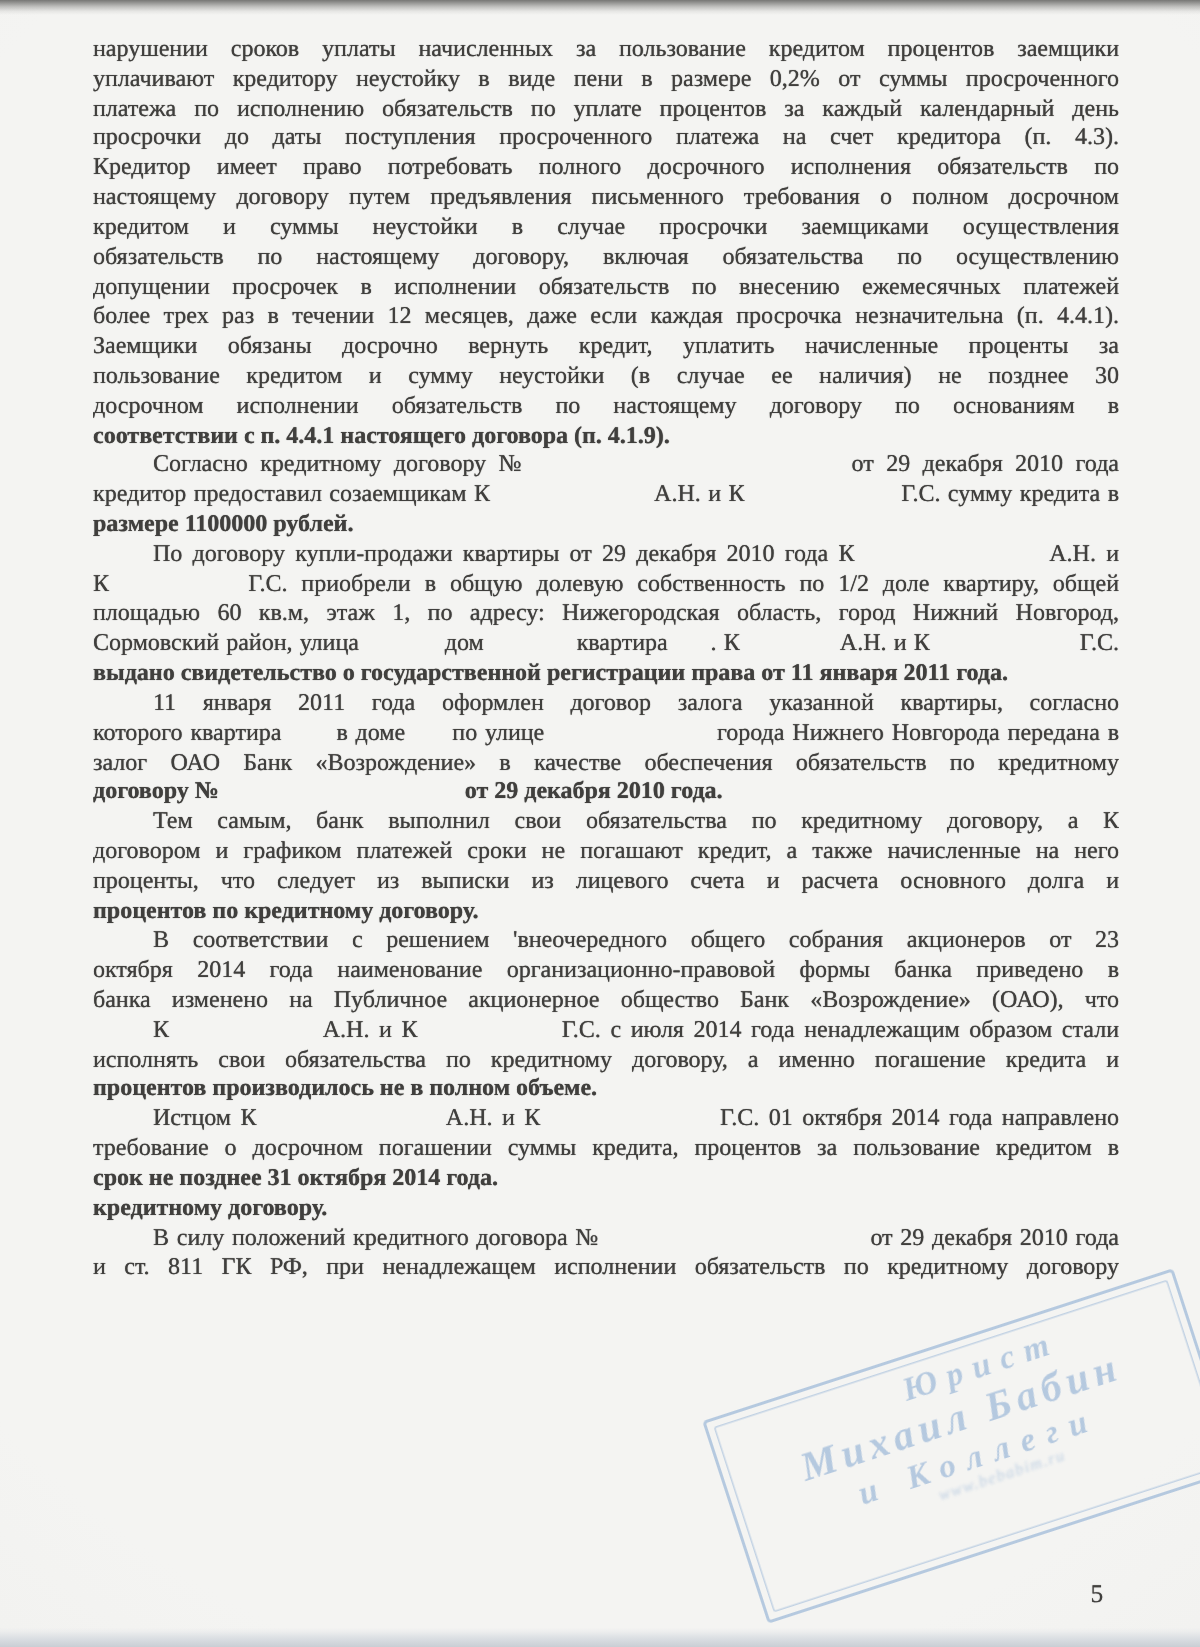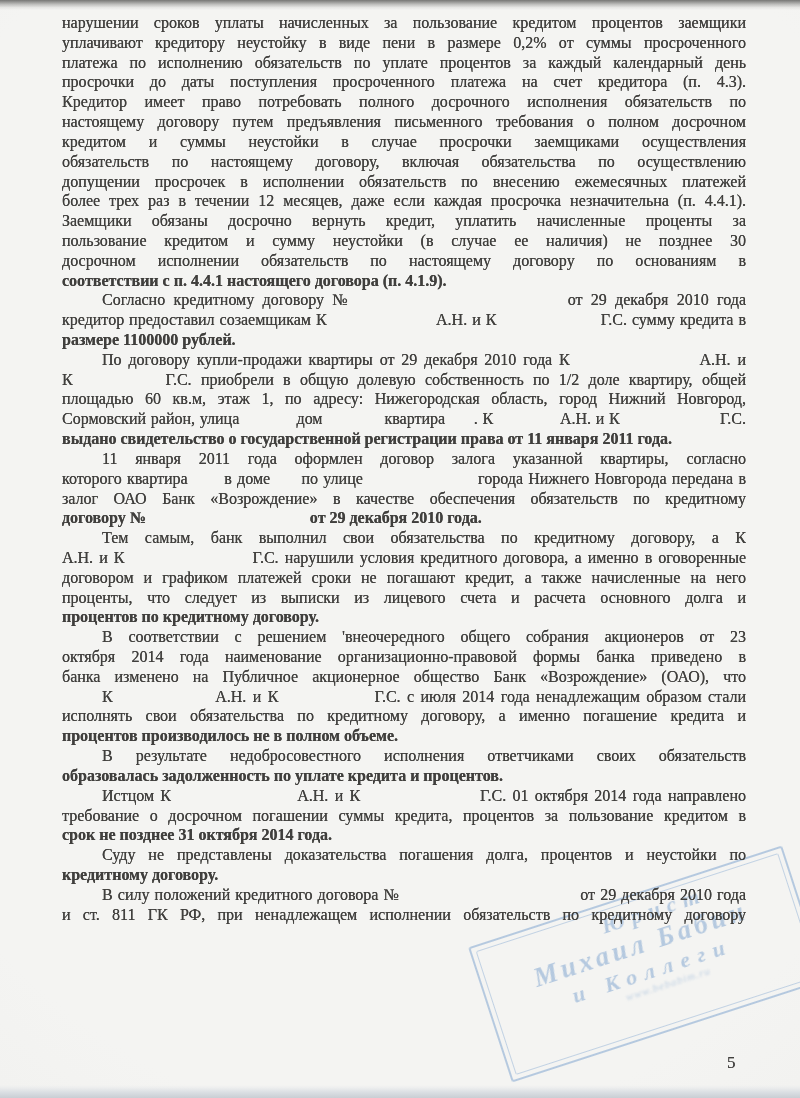--- a/index.html
+++ b/index.html
@@ -16,21 +16,21 @@
   }
   .scan-edge-top{
     position:absolute;left:0;top:0;width:800px;height:10px;z-index:3;
     background:linear-gradient(180deg, rgba(105,105,103,0.9) 0%, rgba(150,150,148,0.55) 45%, rgba(190,190,188,0.25) 75%, rgba(200,200,198,0) 100%);
   }
   .scan-edge-bottom{
     position:absolute;left:0;bottom:0;width:800px;height:13px;z-index:3;
     background:linear-gradient(0deg, #c9ced4 0%, #dbdfe3 45%, rgba(225,228,232,0.35) 80%, rgba(230,232,235,0) 100%);
   }
   .doc{
-    position:absolute;left:62px;top:13px;width:684px;z-index:2;
+    position:absolute;left:62px;top:23px;width:684px;z-index:2;
     color:var(--ink);
     font-size:16px;
     text-shadow:0 0 0.6px rgba(64,63,61,0.85), 0.2px 0.2px 0 rgba(64,63,61,0.3);
   }
   .para{margin:0;padding:0;}
   .line{
     height:19.82px;line-height:19.82px;overflow:hidden;
     text-align:justify;text-align-last:justify;
     white-space:pre-wrap;
   }
@@ -110,46 +110,40 @@
         <div class="line last">выдано свидетельство о государственной регистрации права от 11 января 2011 года.</div>
       </div>
       <div class="para">
         <div class="line first">11 января 2011 года оформлен договор залога указанной квартиры, согласно</div>
         <div class="line">которого квартира&nbsp;&nbsp;&nbsp;&nbsp;&nbsp;&nbsp;&nbsp;в доме&nbsp;&nbsp;&nbsp;&nbsp;&nbsp;&nbsp;по улице&nbsp;&nbsp;&nbsp;&nbsp;&nbsp;&nbsp;&nbsp;&nbsp;&nbsp;&nbsp;&nbsp;&nbsp;&nbsp;&nbsp;&nbsp;&nbsp;&nbsp;&nbsp;&nbsp;&nbsp;&nbsp;&nbsp;города Нижнего Новгорода передана в</div>
         <div class="line">залог ОАО Банк «Возрождение» в качестве обеспечения обязательств по кредитному</div>
         <div class="line last">договору №&nbsp;&nbsp;&nbsp;&nbsp;&nbsp;&nbsp;&nbsp;&nbsp;&nbsp;&nbsp;&nbsp;&nbsp;&nbsp;&nbsp;&nbsp;&nbsp;&nbsp;&nbsp;&nbsp;&nbsp;&nbsp;&nbsp;&nbsp;&nbsp;&nbsp;&nbsp;&nbsp;&nbsp;&nbsp;&nbsp;&nbsp;&nbsp;&nbsp;&nbsp;&nbsp;&nbsp;&nbsp;&nbsp;&nbsp;&nbsp;&nbsp;от 29 декабря 2010 года.</div>
       </div>
       <div class="para">
         <div class="line first">Тем самым, банк выполнил свои обязательства по кредитному договору, а К</div>
-        <div class="line">А.Н. и К&nbsp;&nbsp;&nbsp;&nbsp;&nbsp;&nbsp;&nbsp;&nbsp;&nbsp;&nbsp;&nbsp;&nbsp;&nbsp;&nbsp;&nbsp;&nbsp;&nbsp;&nbsp;&nbsp;&nbsp;&nbsp;Г.С. нарушили условия кредитного договора, а именно в оговоренные</div>
         <div class="line">договором и графиком платежей сроки не погашают кредит, а также начисленные на него</div>
         <div class="line">проценты, что следует из выписки из лицевого счета и расчета основного долга и</div>
         <div class="line last">процентов по кредитному договору.</div>
       </div>
       <div class="para">
         <div class="line first">В соответствии с решением 'внеочередного общего собрания акционеров от 23</div>
         <div class="line">октября 2014 года наименование организационно-правовой формы банка приведено в</div>
         <div class="line">банка изменено на Публичное акционерное общество Банк «Возрождение» (ОАО), что</div>
       </div>
       <div class="para">
         <div class="line first">К&nbsp;&nbsp;&nbsp;&nbsp;&nbsp;&nbsp;&nbsp;&nbsp;&nbsp;&nbsp;&nbsp;&nbsp;&nbsp;&nbsp;&nbsp;&nbsp;А.Н. и К&nbsp;&nbsp;&nbsp;&nbsp;&nbsp;&nbsp;&nbsp;&nbsp;&nbsp;&nbsp;&nbsp;&nbsp;&nbsp;&nbsp;&nbsp;Г.С. с июля 2014 года ненадлежащим образом стали</div>
         <div class="line">исполнять свои обязательства по кредитному договору, а именно погашение кредита и</div>
         <div class="line last">процентов производилось не в полном объеме.</div>
       </div>
       <div class="para">
-        <div class="line first">В результате недобросовестного исполнения ответчиками своих обязательств</div>
-        <div class="line last">образовалась задолженность по уплате кредита и процентов.</div>
-      </div>
-      <div class="para">
         <div class="line first">Истцом К&nbsp;&nbsp;&nbsp;&nbsp;&nbsp;&nbsp;&nbsp;&nbsp;&nbsp;&nbsp;&nbsp;&nbsp;&nbsp;&nbsp;&nbsp;&nbsp;&nbsp;&nbsp;&nbsp;&nbsp;А.Н. и К&nbsp;&nbsp;&nbsp;&nbsp;&nbsp;&nbsp;&nbsp;&nbsp;&nbsp;&nbsp;&nbsp;&nbsp;&nbsp;&nbsp;&nbsp;&nbsp;&nbsp;&nbsp;&nbsp;Г.С. 01 октября 2014 года направлено</div>
         <div class="line">требование о досрочном погашении суммы кредита, процентов за пользование кредитом в</div>
         <div class="line last">срок не позднее 31 октября 2014 года.</div>
       </div>
       <div class="para">
-        <div class="line first">Суду не представлены доказательства погашения долга, процентов и неустойки по</div>
         <div class="line last">кредитному договору.</div>
       </div>
       <div class="para">
         <div class="line first">В силу положений кредитного договора №&nbsp;&nbsp;&nbsp;&nbsp;&nbsp;&nbsp;&nbsp;&nbsp;&nbsp;&nbsp;&nbsp;&nbsp;&nbsp;&nbsp;&nbsp;&nbsp;&nbsp;&nbsp;&nbsp;&nbsp;&nbsp;&nbsp;&nbsp;&nbsp;&nbsp;&nbsp;&nbsp;&nbsp;&nbsp;&nbsp;&nbsp;&nbsp;&nbsp;&nbsp;&nbsp;от 29 декабря 2010 года</div>
         <div class="line">и ст. 811 ГК РФ, при ненадлежащем исполнении обязательств по кредитному договору</div>
       </div>
     </div>
 
   <div class="page-number">5</div>
 

